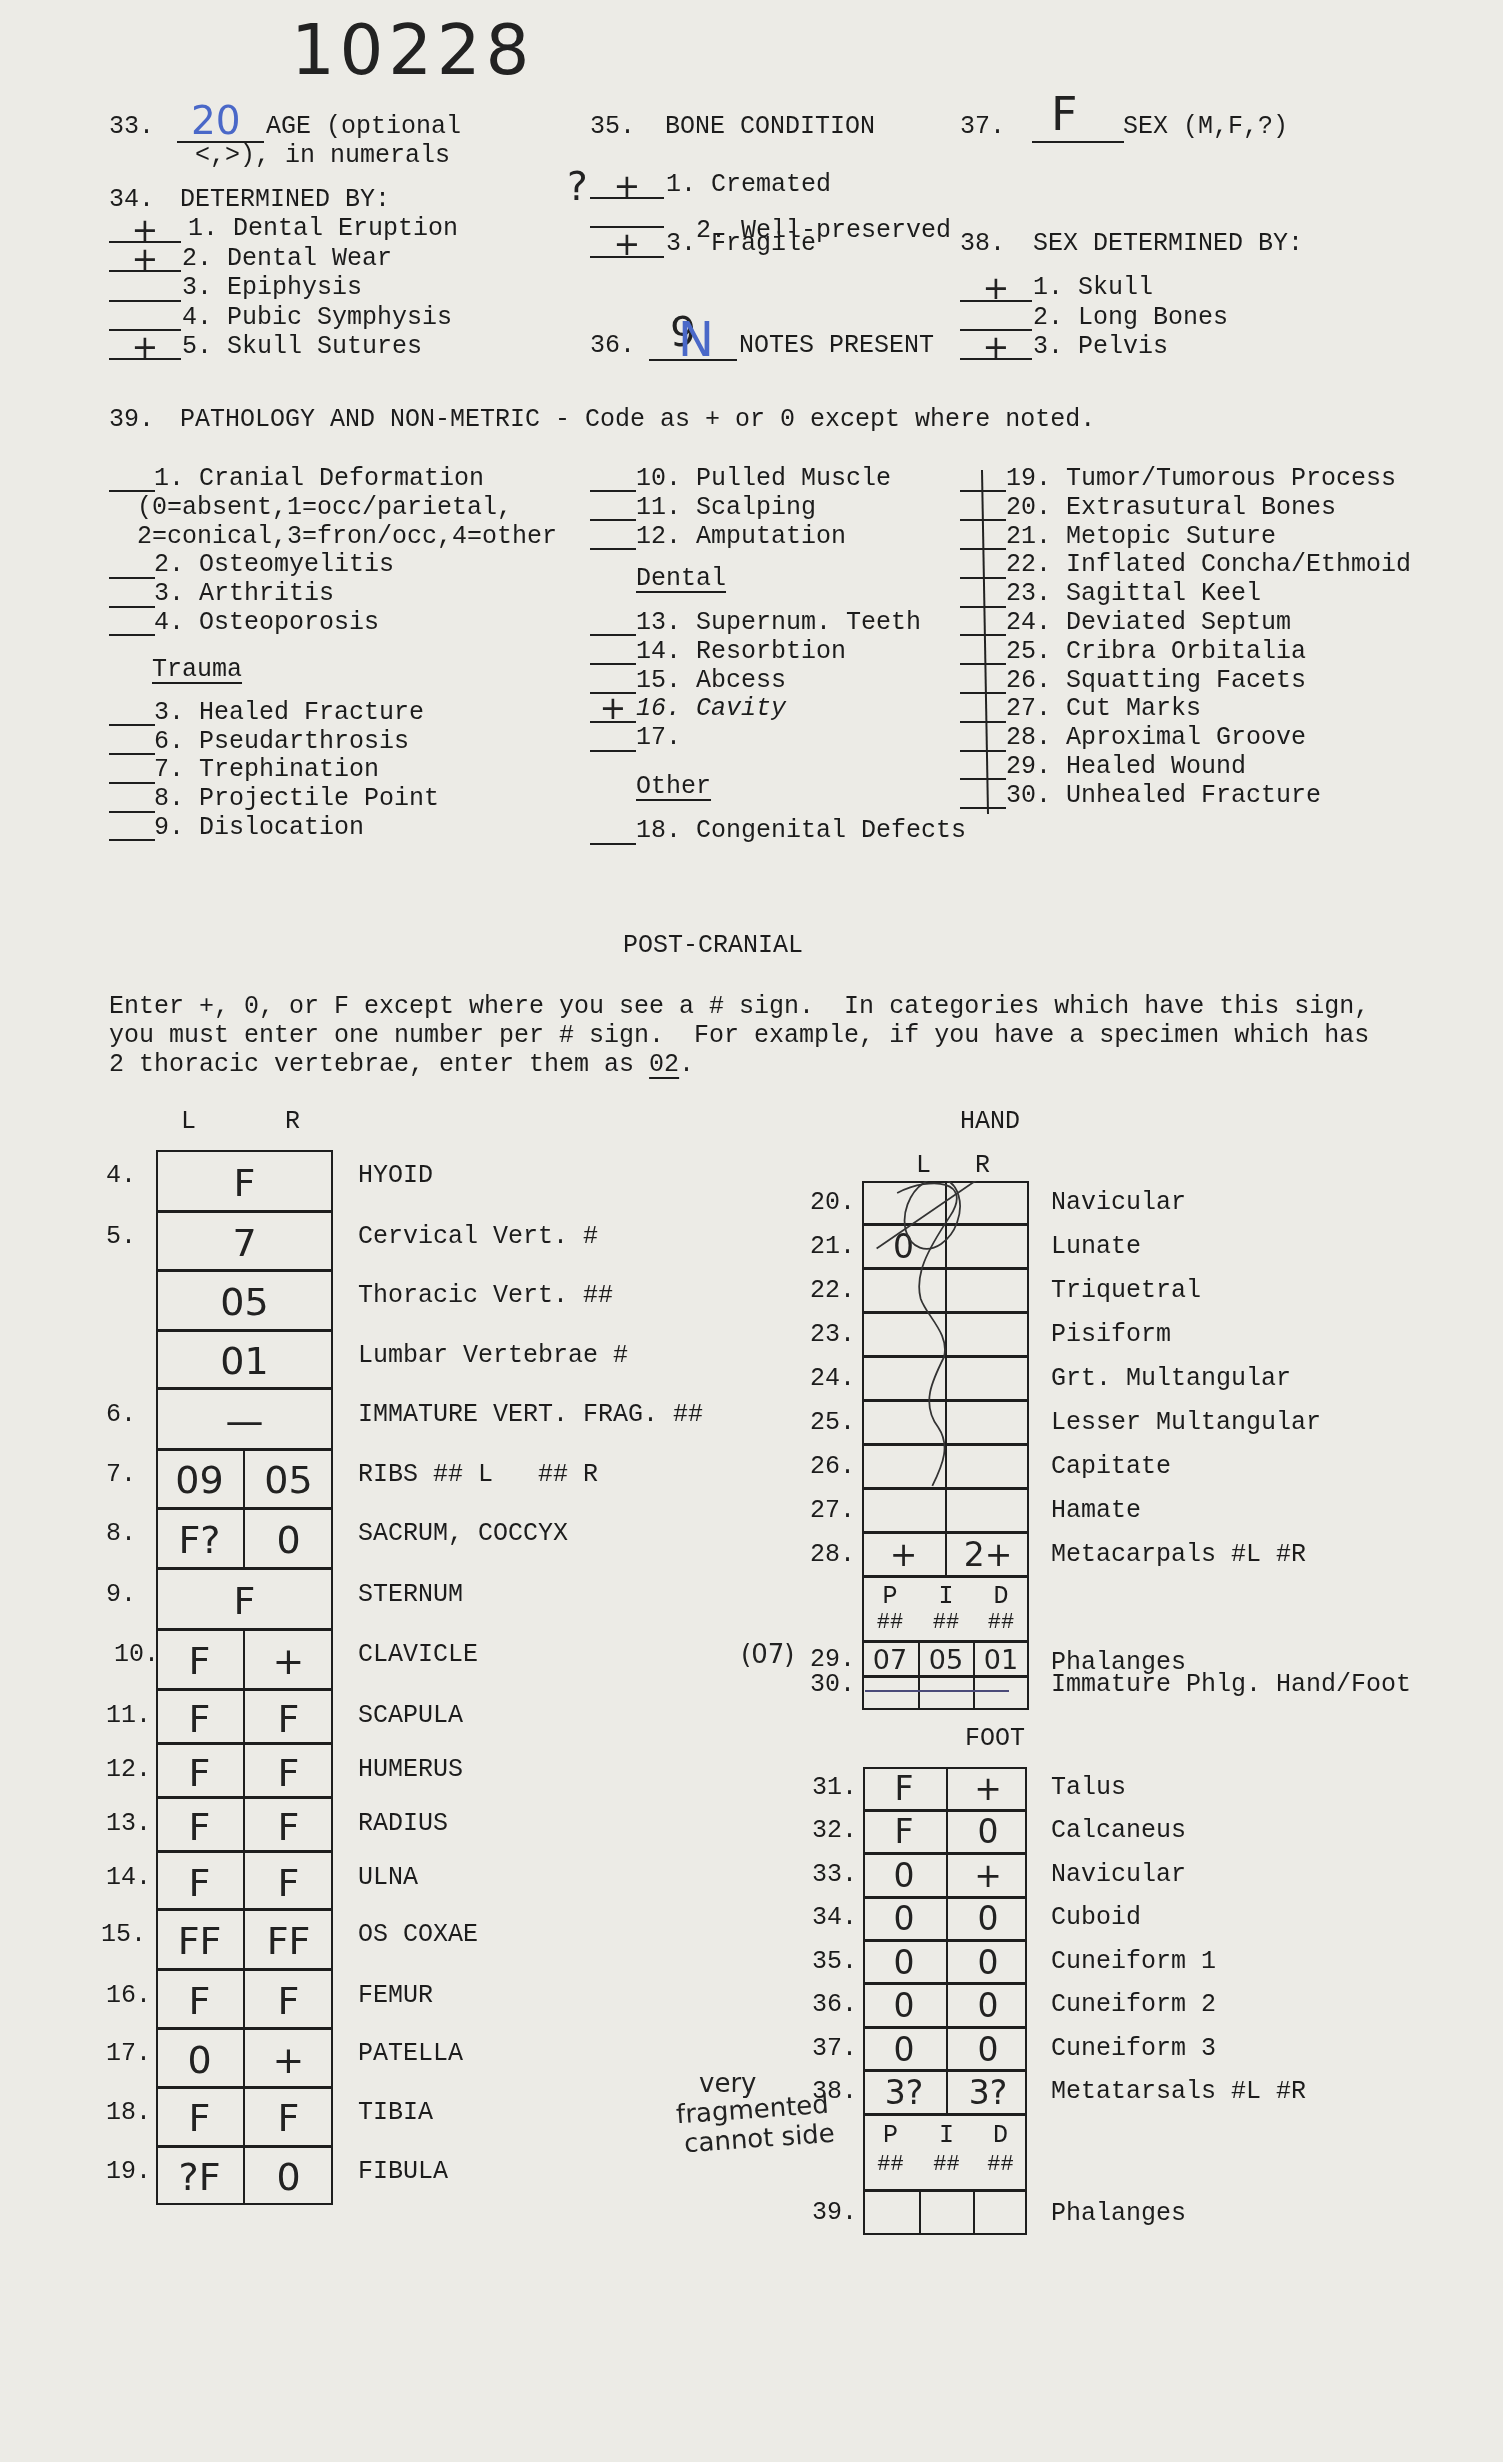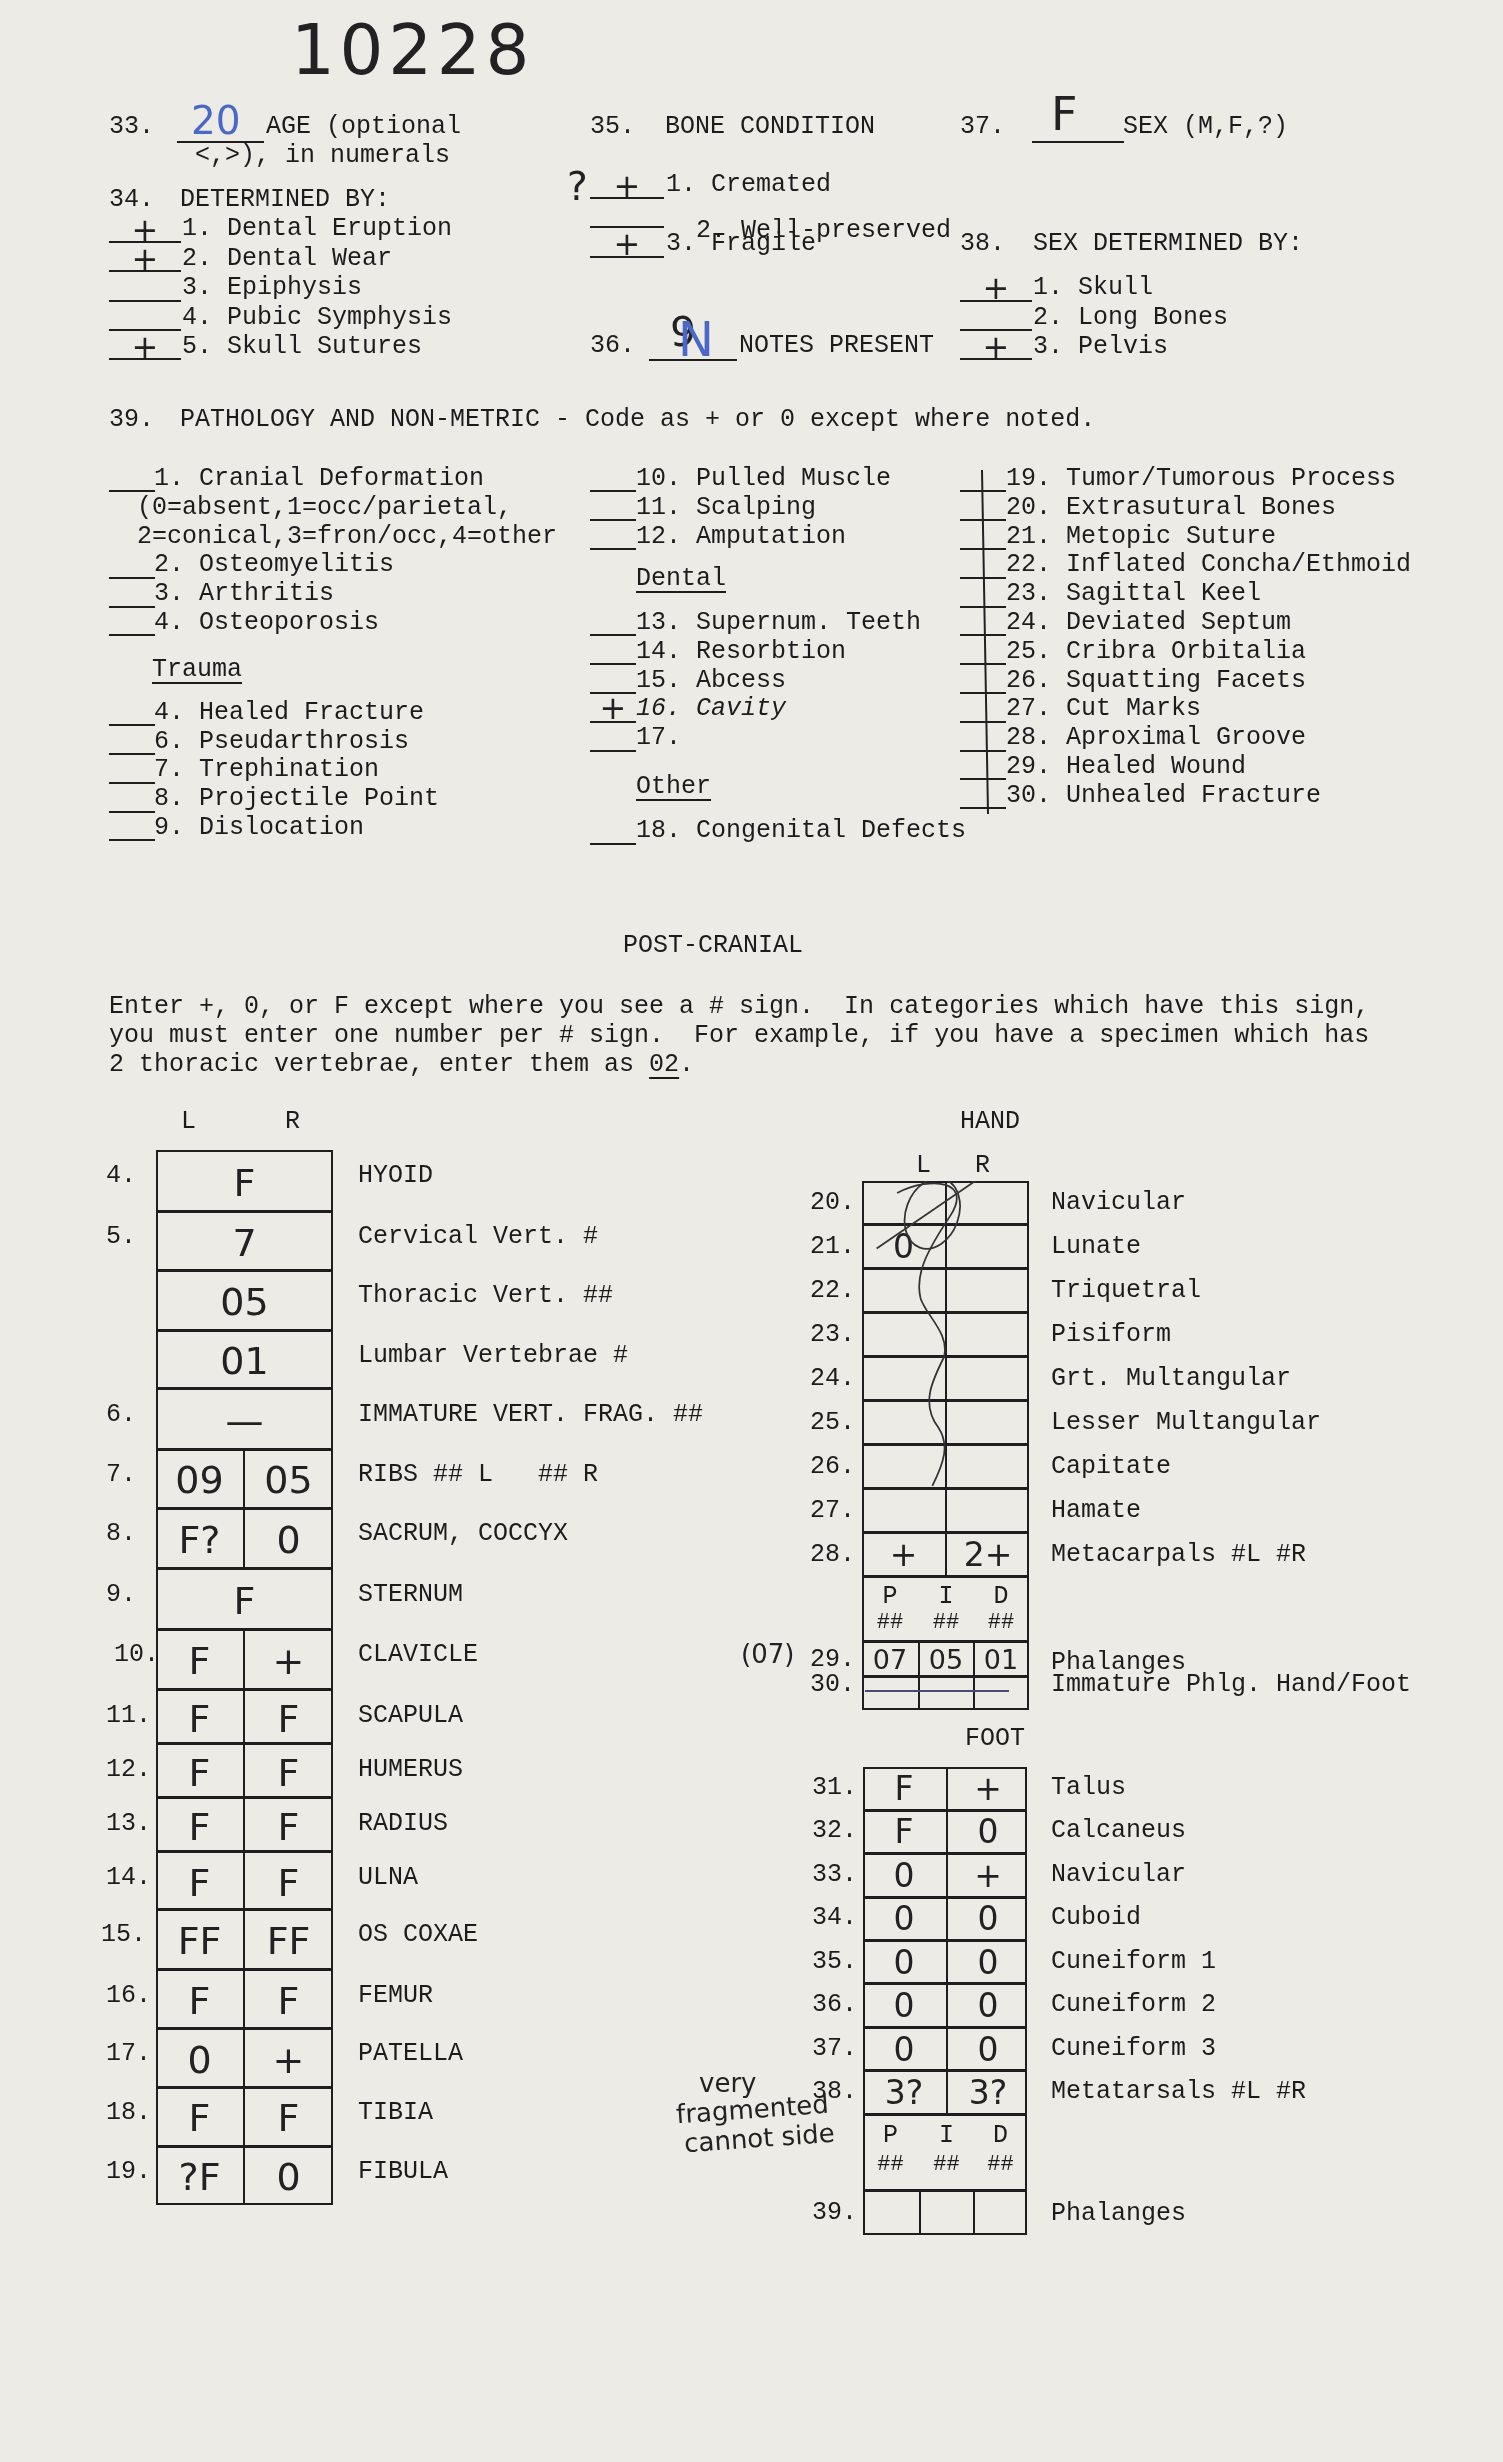--- a/index.html
+++ b/index.html
@@ -31,21 +31,21 @@
 <div class="abs blank" style="left:177px; top:141px; width:87px;"></div>
 <div class="abs hw blue" style="left:191px; top:100px; font-size:39px; line-height:41px;">20</div>
 <div class="abs t" style="left:266px; top:112px;">AGE (optional</div>
 <div class="abs t" style="left:195px; top:141px;">&lt;,&gt;), in numerals</div>
 
 <div class="abs t" style="left:109px; top:185px;">34.</div>
 <div class="abs t" style="left:180px; top:185px;">DETERMINED BY:</div>
 <div id="q34">
     <div class="abs blank" style="left: 109px; top: 241px; width: 72px;"></div>
     <div class="abs mark" style="left: 109px; top: 216px; width: 72px;">+</div>
-    <div class="abs t" style="left: 182px; top: 214px;">1. Dental Eruption</div>
+    <div class="abs t" style="left: 188px; top: 214px;">1. Dental Eruption</div>
     <div class="abs blank" style="left: 109px; top: 270px; width: 72px;"></div>
     <div class="abs mark" style="left: 109px; top: 245px; width: 72px;">+</div>
     <div class="abs t" style="left: 182px; top: 244px;">2. Dental Wear</div>
     <div class="abs blank" style="left: 109px; top: 300px; width: 72px;"></div>
     <div class="abs mark" style="left: 109px; top: 274px; width: 72px;"></div>
     <div class="abs t" style="left: 182px; top: 273px;">3. Epiphysis</div>
     <div class="abs blank" style="left: 109px; top: 329px; width: 72px;"></div>
     <div class="abs mark" style="left: 109px; top: 304px; width: 72px;"></div>
     <div class="abs t" style="left: 182px; top: 303px;">4. Pubic Symphysis</div>
     <div class="abs blank" style="left: 109px; top: 358px; width: 72px;"></div>
@@ -106,21 +106,21 @@
     <div class="abs t" style="left: 154px; top: 550px;">2. Osteomyelitis</div>
     <div class="abs blank" style="left: 109px; top: 606px; width: 46px;"></div>
     <div class="abs mark" style="left: 109px; top: 579px; width: 46px;"></div>
     <div class="abs t" style="left: 154px; top: 579px;">3. Arthritis</div>
     <div class="abs blank" style="left: 109px; top: 634px; width: 46px;"></div>
     <div class="abs mark" style="left: 109px; top: 608px; width: 46px;"></div>
     <div class="abs t" style="left: 154px; top: 608px;">4. Osteoporosis</div>
     <div class="abs t ul" style="left: 152px; top: 655px;">Trauma</div>
     <div class="abs blank" style="left: 109px; top: 724px; width: 46px;"></div>
     <div class="abs mark" style="left: 109px; top: 698px; width: 46px;"></div>
-    <div class="abs t" style="left: 154px; top: 698px;">4. Healed Fracture</div>
+    <div class="abs t" style="left: 154px; top: 698px;">3. Healed Fracture</div>
     <div class="abs blank" style="left: 109px; top: 753px; width: 46px;"></div>
     <div class="abs mark" style="left: 109px; top: 727px; width: 46px;"></div>
     <div class="abs t" style="left: 154px; top: 727px;">6. Pseudarthrosis</div>
     <div class="abs blank" style="left: 109px; top: 782px; width: 46px;"></div>
     <div class="abs mark" style="left: 109px; top: 755px; width: 46px;"></div>
     <div class="abs t" style="left: 154px; top: 755px;">7. Trephination</div>
     <div class="abs blank" style="left: 109px; top: 811px; width: 46px;"></div>
     <div class="abs mark" style="left: 109px; top: 784px; width: 46px;"></div>
     <div class="abs t" style="left: 154px; top: 784px;">8. Projectile Point</div>
     <div class="abs blank" style="left: 109px; top: 839px; width: 46px;"></div>

